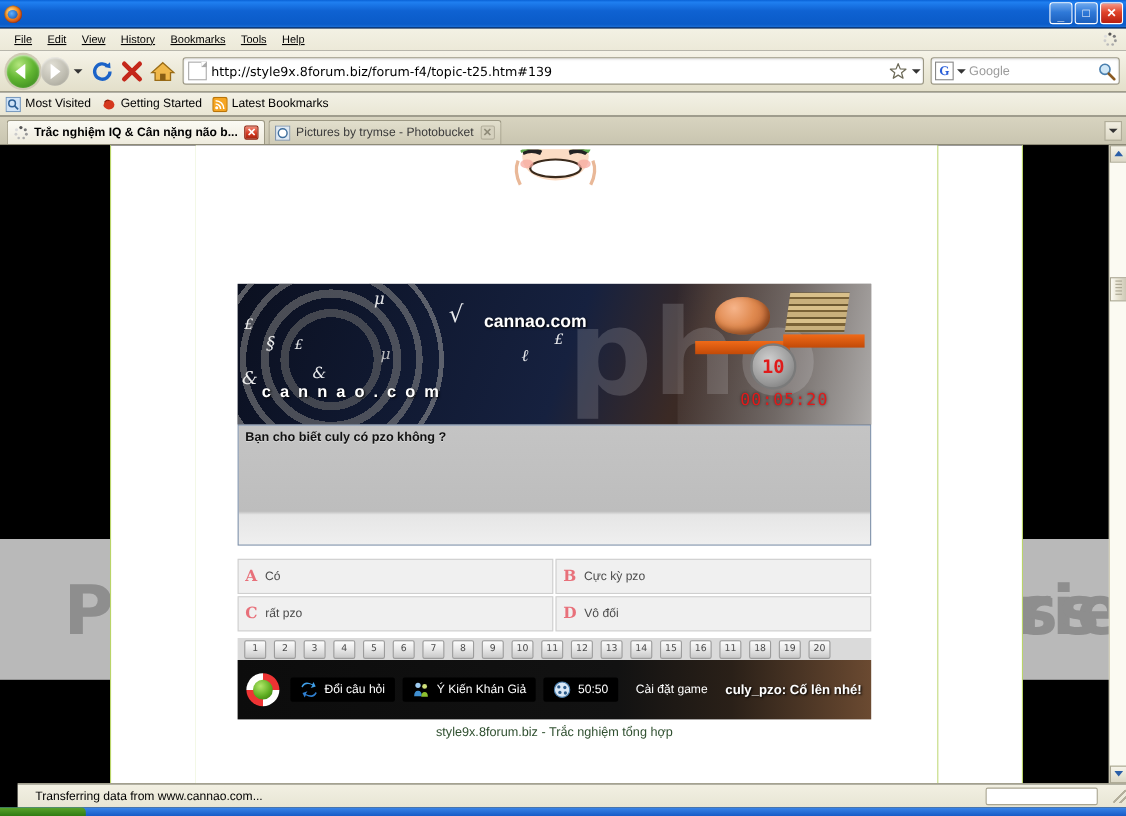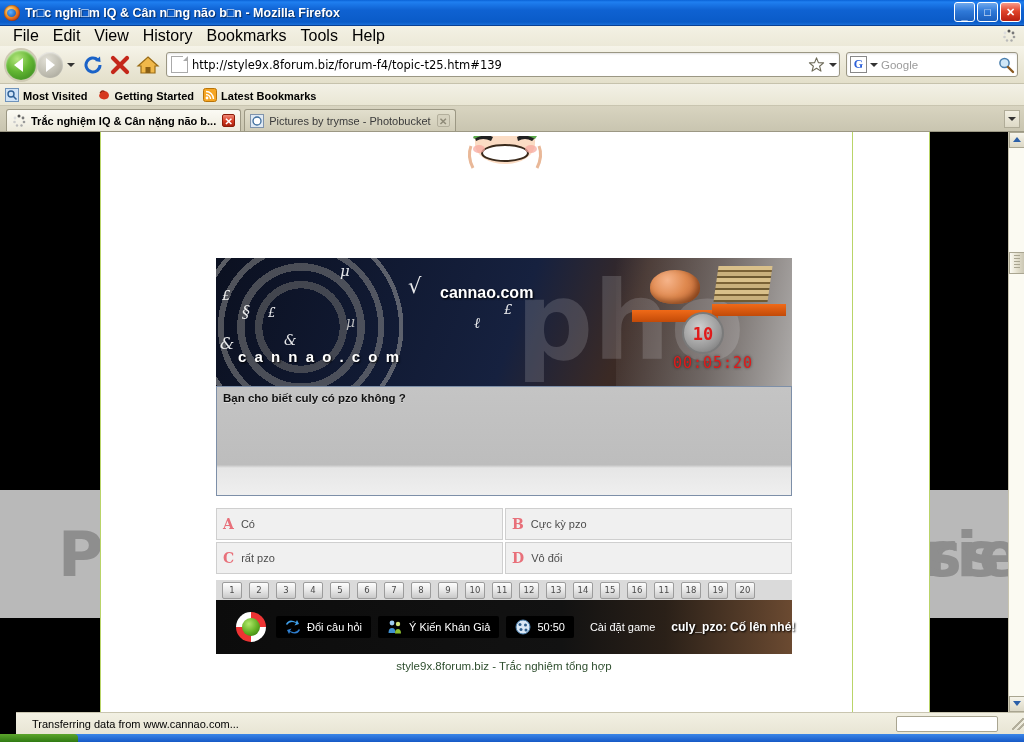--- a/index.html
+++ b/index.html
@@ -46,21 +46,21 @@
     color:#fff;font-size:11px;font-weight:bold;line-height:18px;text-align:center;
   }
   .wbtn.min span{line-height:24px;}
 
   
   .menubar{
     position:absolute;left:0;top:26px;width:1024px;height:20px;
     background:linear-gradient(to bottom,#f3f1e4 0%,#ece9d8 100%);
     display:flex;align-items:center;padding-left:6px;box-sizing:border-box;
   }
-  .menuitem{padding:2px 7px;color:#000;font-size:16px;cursor:default;}
+  .menuitem{padding:2px 7px;color:#000;font-size:10px;cursor:default;text-decoration:underline;}
   .spinner-tr{
     position:absolute;right:8px;top:3px;width:14px;height:14px;
   }
 
   
   .navbar{
     position:absolute;left:0;top:46px;width:1024px;height:38px;
     background:linear-gradient(to bottom,#f6f4e9 0%,#ebe8d7 55%,#e3dfca 100%);
     border-bottom:1px solid #c6c2ac;
     display:flex;align-items:center;box-sizing:border-box;padding:0 6px;
@@ -124,21 +124,21 @@
   .search-text{flex:1;color:#9b9b9b;font-size:11.5px;padding-left:3px;}
   .mag{width:18px;height:18px;flex:none;margin-right:2px;}
 
   
   .bkbar{
     position:absolute;left:0;top:84px;width:1024px;height:22px;
     background:linear-gradient(to bottom,#f3f1e6 0%,#e9e6d4 100%);
     border-bottom:1px solid #c9c5b0;
     display:flex;align-items:center;padding-left:5px;box-sizing:border-box;
   }
-  .bkitem{display:flex;align-items:flex-end;margin-right:9px;font-size:11px;color:#000;font-weight:bold;}
+  .bkitem{display:flex;align-items:flex-start;margin-right:9px;font-size:11px;color:#000;}
   .bkico{width:14px;height:14px;margin-right:4px;flex:none;}
 
   
   .tabbar{
     position:absolute;left:0;top:106px;width:1024px;height:26px;
     background:linear-gradient(to bottom,#d8d4c0 0%,#c9c5b0 100%);
     display:flex;align-items:flex-end;box-sizing:border-box;padding-left:6px;
     border-bottom:1px solid #9c9884;
   }
   .tab{
@@ -300,21 +300,21 @@
   .numbtn{
     width:20px;height:17px;margin-right:7px;flex:none;box-sizing:border-box;
     background:linear-gradient(to bottom,#fdfdfd 0%,#eaeaea 45%,#c9c9c9 100%);
     border:1px solid #9c9c9c;border-radius:2px;
     font-size:8.5px;line-height:15px;text-align:center;color:#4a4a4a;
     font-family:"DejaVu Sans",sans-serif;
   }
   .bar{
     position:absolute;left:0;top:342px;width:576px;height:54px;
     background:linear-gradient(to right,#0c0c0c 0%,#121212 60%,#2a2018 78%,#6b4a31 100%);
-    display:flex;align-items:center;padding-left:20px;box-sizing:border-box;
+    display:flex;align-items:center;padding-left:8px;box-sizing:border-box;
   }
   .lifebuoy{
     width:30px;height:30px;border-radius:50%;flex:none;margin-right:10px;position:relative;
     background:conic-gradient(#e33 0 25%,#fff 25% 50%,#e33 50% 75%,#fff 75% 100%);
   }
   .lifebuoy:after{
     content:"";position:absolute;left:6px;top:6px;width:18px;height:18px;border-radius:50%;
     background:radial-gradient(circle at 38% 32%,#b2e86a 0%,#5fae22 55%,#2f6d0c 100%);
   }
   .gbtn{
@@ -378,21 +378,20 @@
     background:linear-gradient(to bottom,#5ca52c 0%,#2f7a12 100%);border-radius:0 4px 0 0;
   }
 </style>
 </head>
 <body>
 
 <div class="app">
 
   <div class="titlebar">
     <div class="ff-logo"></div>
-    <div class="title-text">Tr□c nghi□m IQ &amp; Cân n□ng não b□n - Mozilla Firefox</div>
     <div class="wbtns">
       <div class="wbtn min">
           <span>_</span>
         </div>
       <div class="wbtn max">
           <span>□</span>
         </div>
       <div class="wbtn close">
           <span>✕</span>
         </div>

